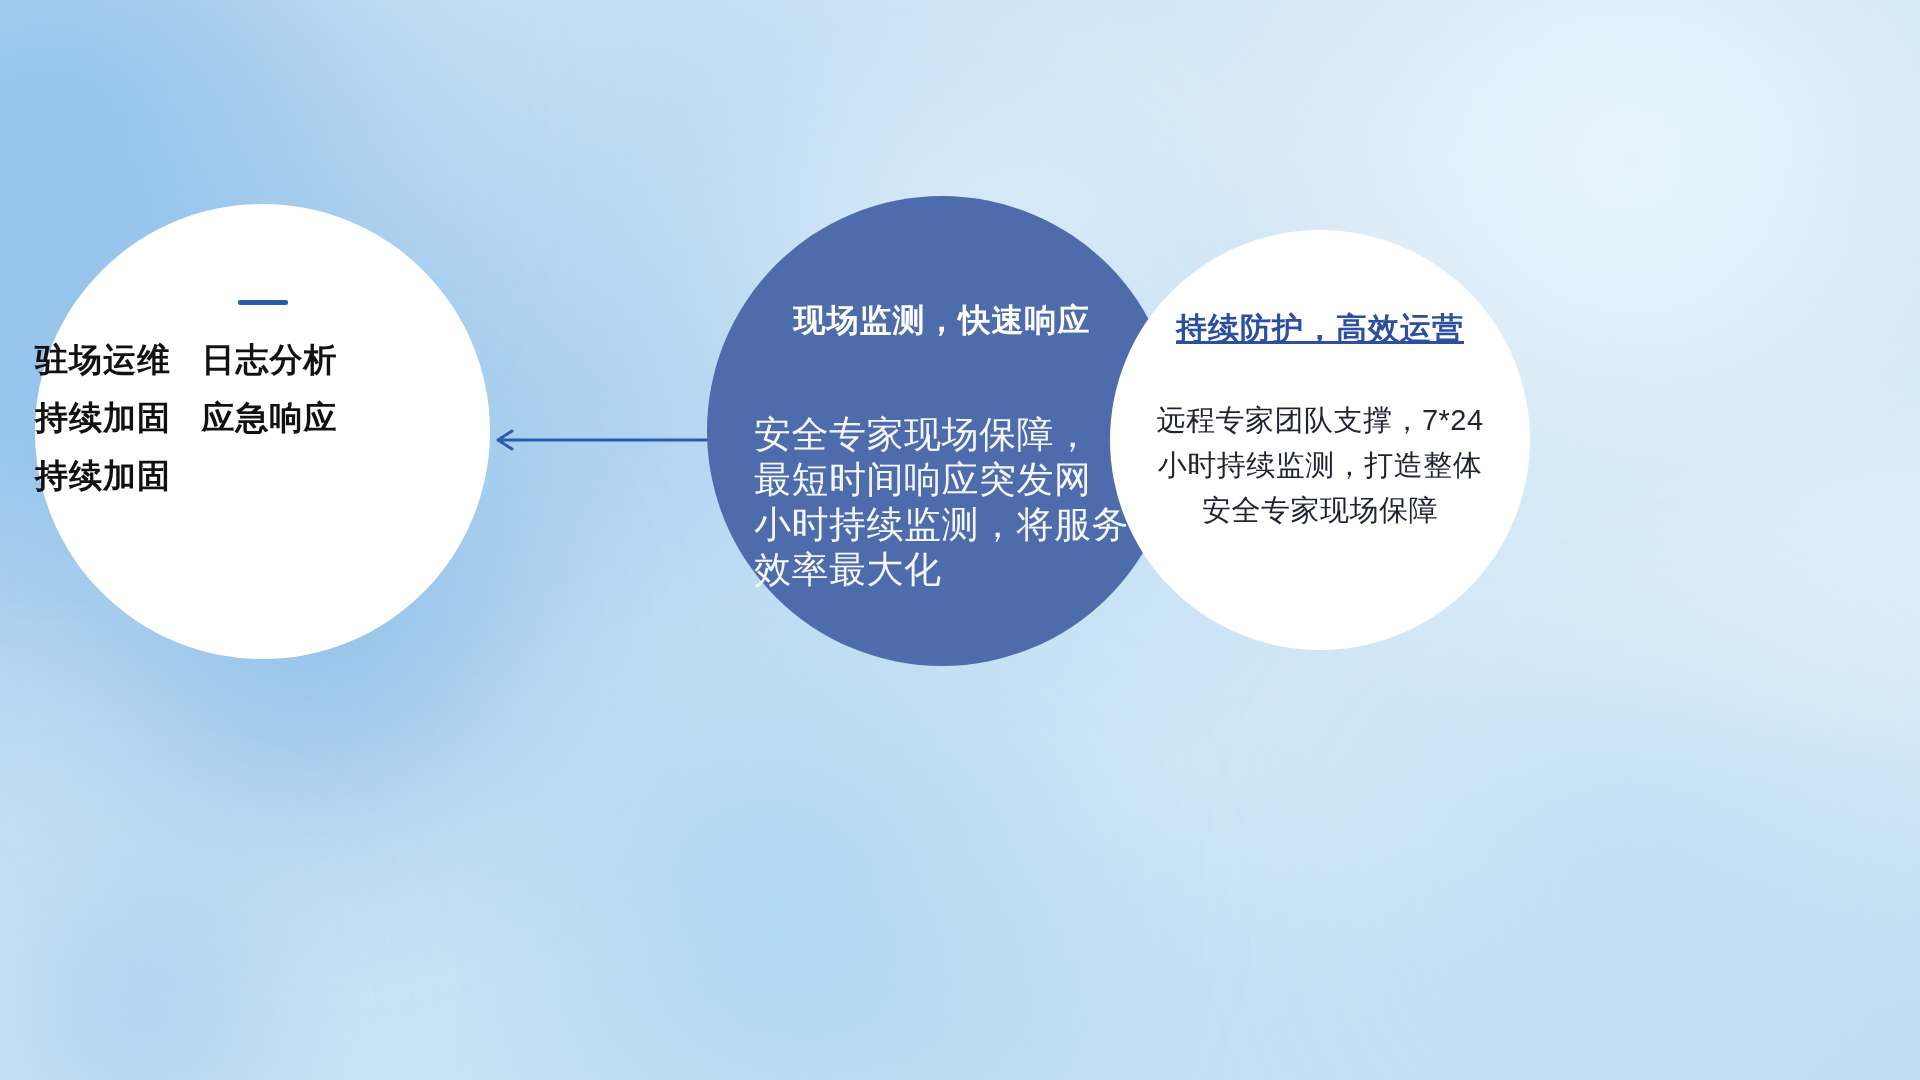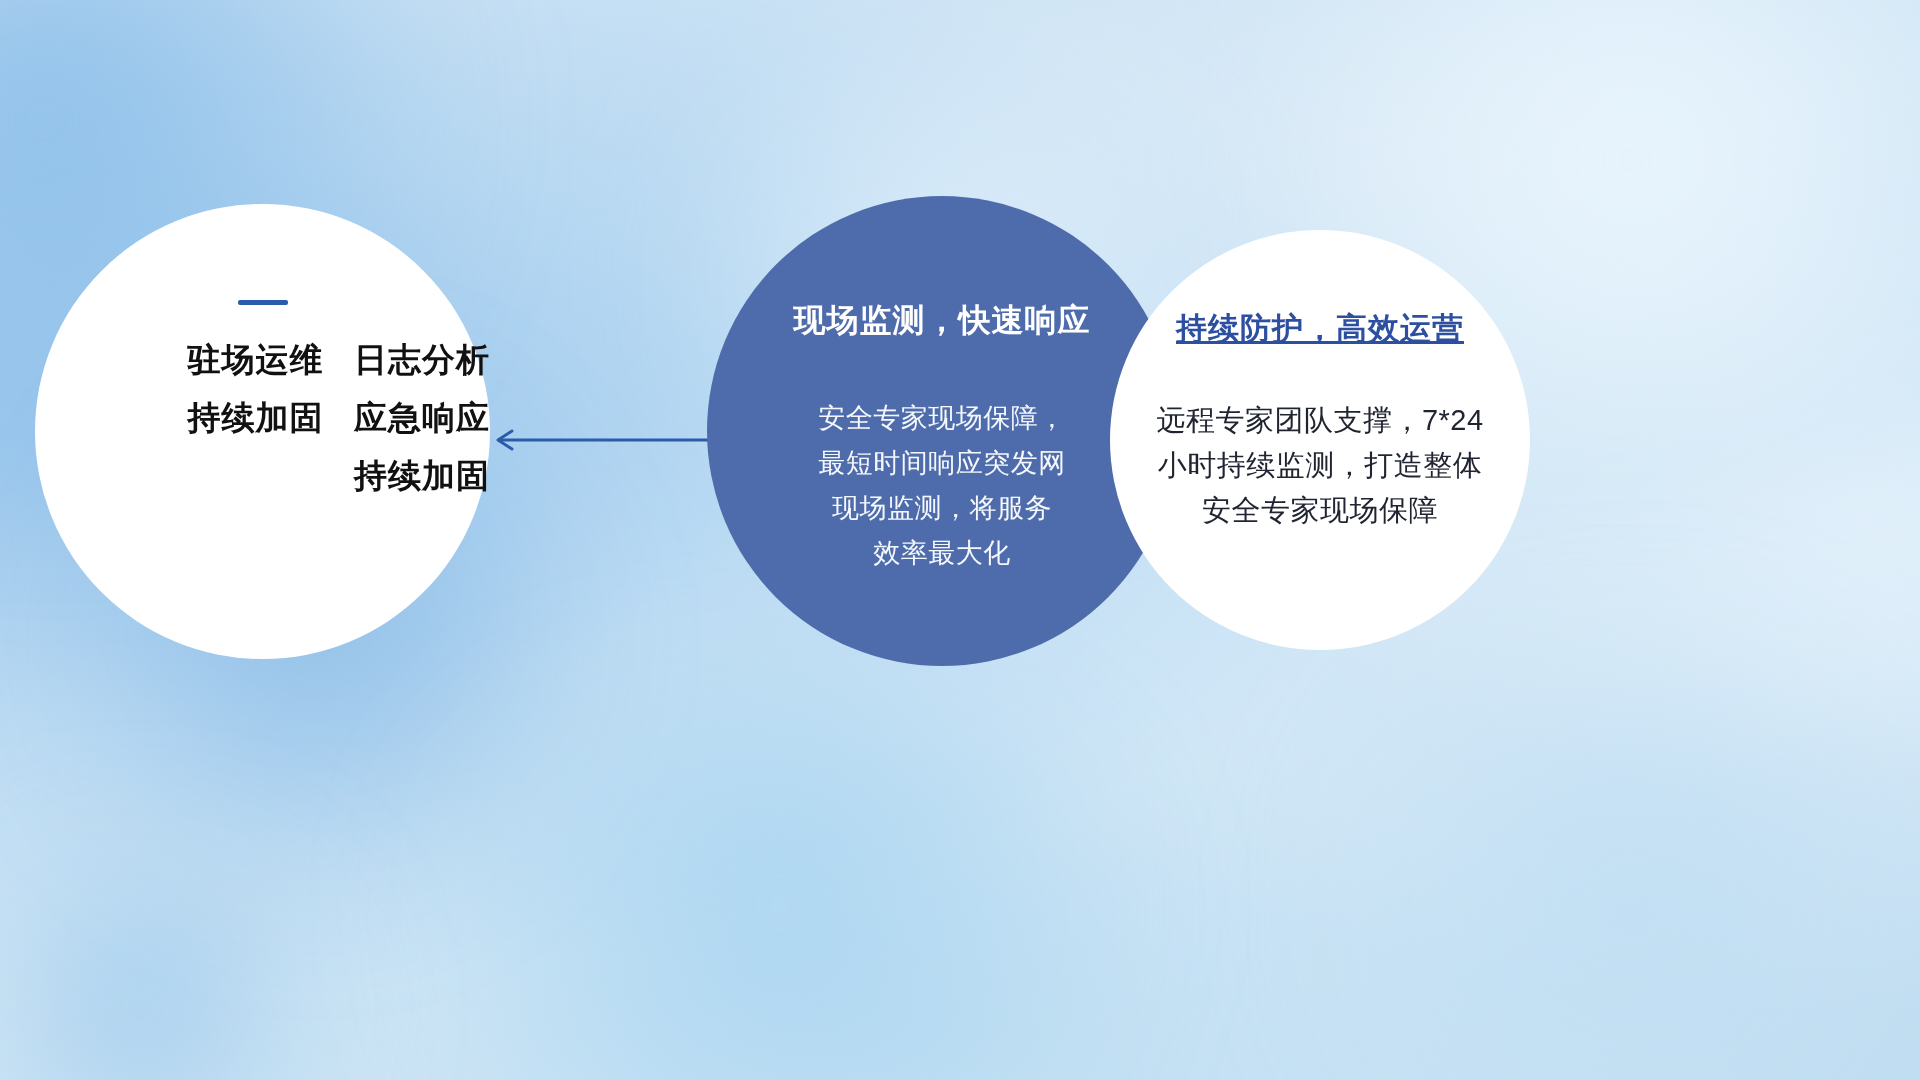--- a/index.html
+++ b/index.html
@@ -61,21 +61,21 @@
     top: 204px;
     width: 455px;
     height: 455px;
     background: #ffffff;
     z-index: 3;
   }
   #circle-left .inner {
     position: absolute;
     left: 0; right: 0;
     top: 96px;
-    text-align: right;
+    text-align: left;
   }
   .dash {
     width: 50px;
     height: 5px;
     border-radius: 2px;
     margin: 0 auto 38px auto;
     background: #2b5cab;
   }
   .left-line {
     font-size: 33px;
@@ -104,23 +104,22 @@
     font-size: 32px;
     font-weight: bold;
     color: #ffffff;
     letter-spacing: 1px;
     white-space: nowrap;
   }
   #circle-mid .mid-body {
     position: absolute;
     left: 47px;
     width: 376px;
-    top: 200px;
-    text-align: center;
-    font-size: 27px;
+    top: 216px;
+    font-size: 37px;
     line-height: 45px;
     color: #f4f7fc;
     letter-spacing: 0.5px;
   }
 
   #circle-right {
     left: 1110px;
     top: 230px;
     width: 420px;
     height: 420px;
@@ -186,21 +185,21 @@
       <div class="left-line">持续加固   应急响应</div>
       <div class="left-line last">持续加固</div>
     </div>
   </div>
 
   <div class="circle" id="circle-mid">
     <div class="mid-title">现场监测，快速响应</div>
     <div class="mid-body">
       <div>安全专家现场保障，</div>
       <div>最短时间响应突发网</div>
-      <div>现场监测，将服务</div>
+      <div>小时持续监测，将服务</div>
       <div>效率最大化</div>
     </div>
   </div>
 
   <div class="circle" id="circle-right">
     <div class="right-title">持续防护，高效运营</div>
     <div class="right-body">
       <div>远程专家团队支撑，7*24</div>
       <div>小时持续监测，打造整体</div>
       <div>安全专家现场保障</div>

